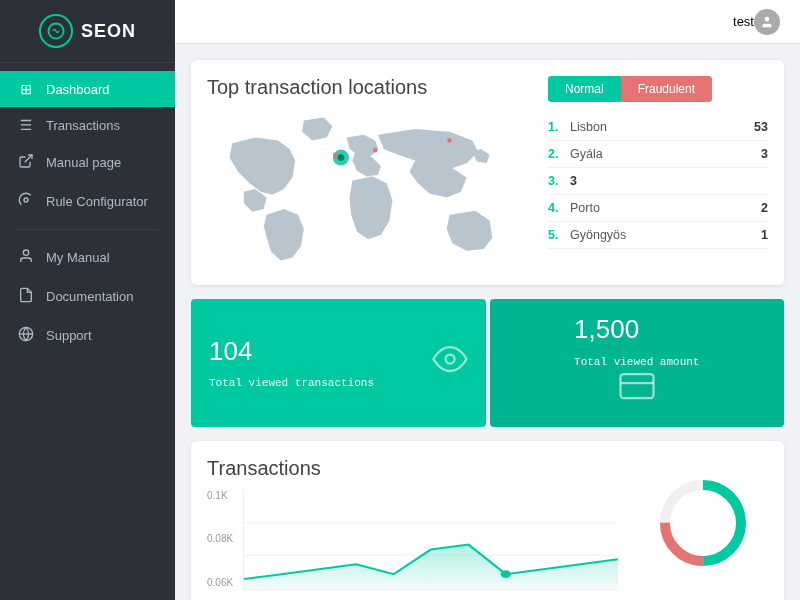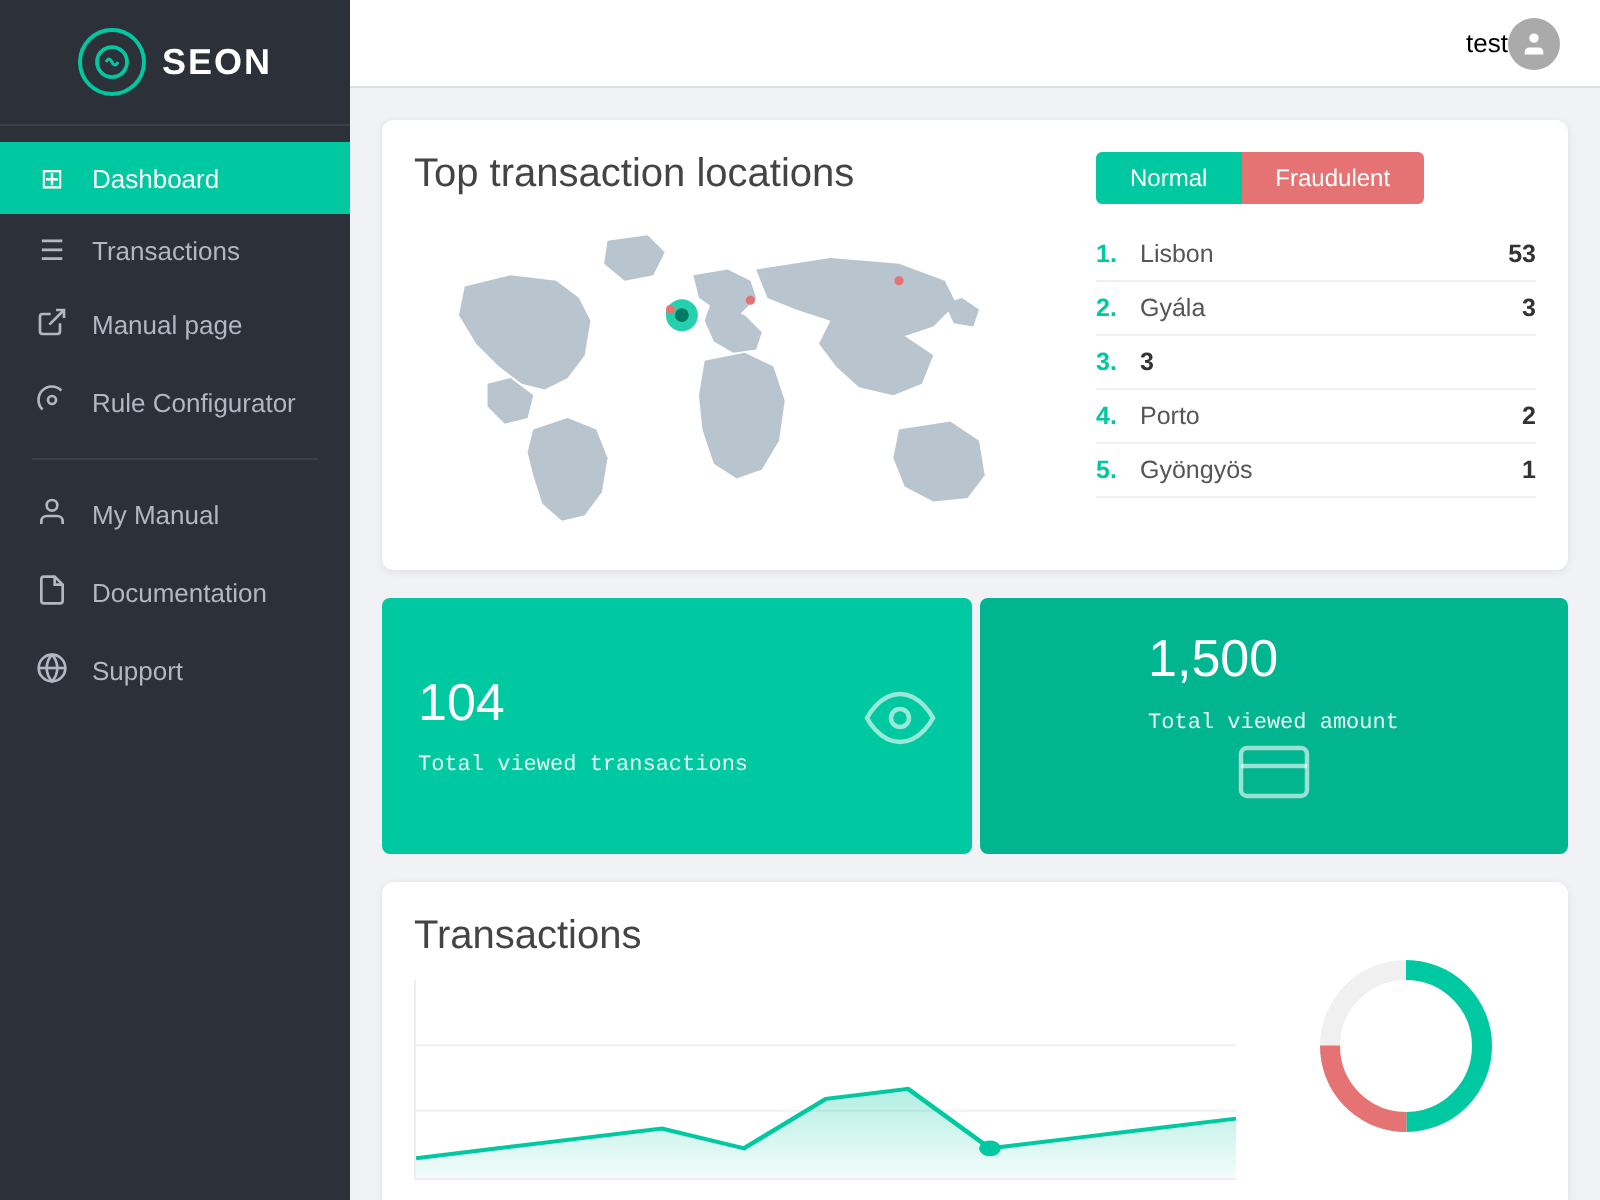--- a/index.html
+++ b/index.html
@@ -258,20 +258,25 @@
           </svg>
         </div>
       </div>
     </div>
 
     <div class="transactions-card">
       <div class="transactions-left">
         <div class="card-title">Transactions</div>
         <div class="chart-area">
           <div style="display:flex; height:100%;">
+            <div style="display:flex;flex-direction:column;justify-content:space-between;font-size:10px;color:#999;padding-right:6px;padding-bottom:2px;width:36px;">
+              <span>0.1K</span>
+              <span>0.08K</span>
+              <span>0.06K</span>
+            </div>
             <div style="flex:1;position:relative;border-left:1px solid #eee;border-bottom:1px solid #eee;">
               <svg width="100%" height="100%" viewBox="0 0 300 100" preserveAspectRatio="none">
                 <defs>
                   <linearGradient id="tealGrad" x1="0" y1="0" x2="0" y2="1">
                     <stop offset="0%" stop-color="#00c8a0" stop-opacity="0.3"></stop>
                     <stop offset="100%" stop-color="#00c8a0" stop-opacity="0.05"></stop>
                   </linearGradient>
                 </defs>
 
                 <line x1="0" y1="33" x2="300" y2="33" stroke="#f0f0f0" stroke-width="1"></line>

